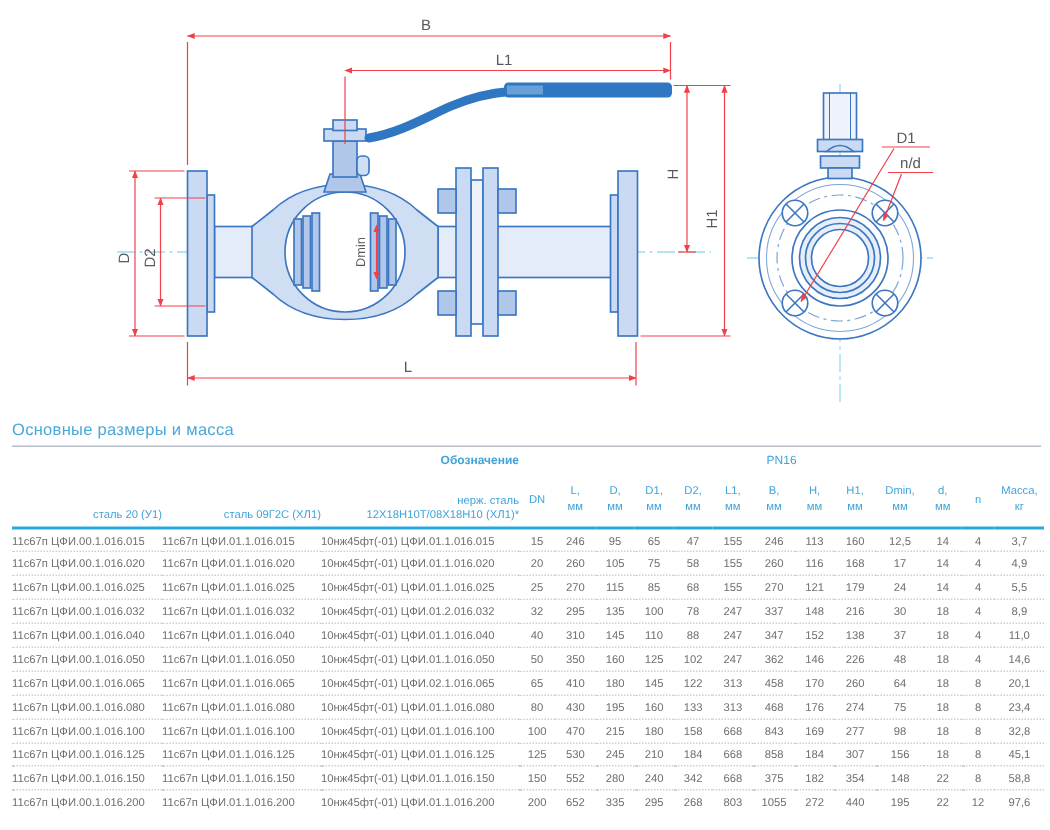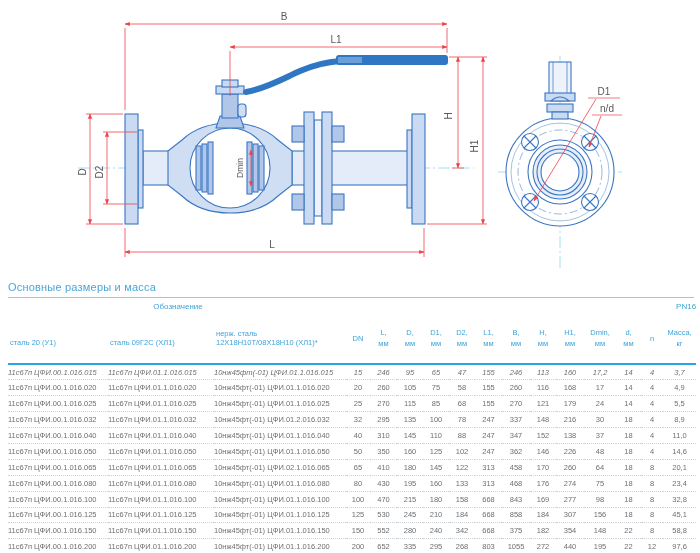--- a/index.html
+++ b/index.html
@@ -6,30 +6,30 @@
     font-family:"Liberation Sans",sans-serif;-webkit-font-smoothing:antialiased;}
   .page{width:700px;height:553px;position:relative;}
   .drawing-wrap{width:700px;height:278px;position:relative;}
   svg text{font-family:"Liberation Sans",sans-serif;}
   .section-title{color:#4aa7da;font-size:11px;padding:3px 0 4px 8px;letter-spacing:.2px;}
   .title-rule{border-top:1px solid #b6bdc4;margin:0 6px 0 8px;}
   table.dim-table{border-collapse:collapse;table-layout:fixed;width:688px;margin-left:8px;}
   table.dim-table th,table.dim-table td{padding:0;font-weight:normal;overflow:hidden;white-space:nowrap;}
   .hdr-blue{color:#3fa3da;}
   tr.group-row th{font-size:8px;height:17px;vertical-align:middle;}
-  tr.group-row th.desig{text-align:center;padding-left:2px;}
-  tr.group-row th.pn{text-align:right;}
+  tr.group-row th.desig{text-align:right;padding-left:2px;font-weight:bold;}
+  tr.group-row th.pn{text-align:center;}
   tr.cols-row th{font-size:7.5px;color:#3fa3da;border-bottom:2px solid #2ba7e0;height:33px;}
-  tr.cols-row th.mat{text-align:left;vertical-align:bottom;padding-left:2px;padding-bottom:15px;line-height:1.3;}
+  tr.cols-row th.mat{text-align:right;vertical-align:bottom;padding-left:2px;padding-bottom:3px;line-height:1.3;}
   tr.cols-row th.num{text-align:center;vertical-align:middle;line-height:1.45;}
   td.desig-cell{font-size:7.5px;color:#6e6f71;text-align:left;padding-left:2px;}
   td.num-cell{font-size:7.5px;color:#6e6f71;text-align:center;}
   tbody tr{height:15.9px;}
   tbody tr td{border-top:1px dotted #ccd1d6;}
-  tbody tr:first-child td{border-top:none;font-style:italic;}
+  tbody tr:first-child td{border-top:none;}
 </style>
 </head>
 <body>
 
 <div class="page">
 
   <div class="drawing-wrap">
   <svg width="700" height="278" viewBox="0 0 700 278">
     <defs>
       <marker id="ar" viewBox="0 0 10 10" refX="9.2" refY="5" markerWidth="6.5" markerHeight="6.5" orient="auto-start-reverse">
@@ -261,21 +261,21 @@
           <td class="desig-cell">10нж45фт(-01) ЦФИ.01.1.016.015</td>
           <td class="num-cell">15</td>
           <td class="num-cell">246</td>
           <td class="num-cell">95</td>
           <td class="num-cell">65</td>
           <td class="num-cell">47</td>
           <td class="num-cell">155</td>
           <td class="num-cell">246</td>
           <td class="num-cell">113</td>
           <td class="num-cell">160</td>
-          <td class="num-cell">17,2</td>
+          <td class="num-cell">12,5</td>
           <td class="num-cell">14</td>
           <td class="num-cell">4</td>
           <td class="num-cell">3,7</td>
         </tr>
         <tr>
           <td class="desig-cell">11с67п ЦФИ.00.1.016.020</td>
           <td class="desig-cell">11с67п ЦФИ.01.1.016.020</td>
           <td class="desig-cell">10нж45фт(-01) ЦФИ.01.1.016.020</td>
           <td class="num-cell">20</td>
           <td class="num-cell">260</td>

